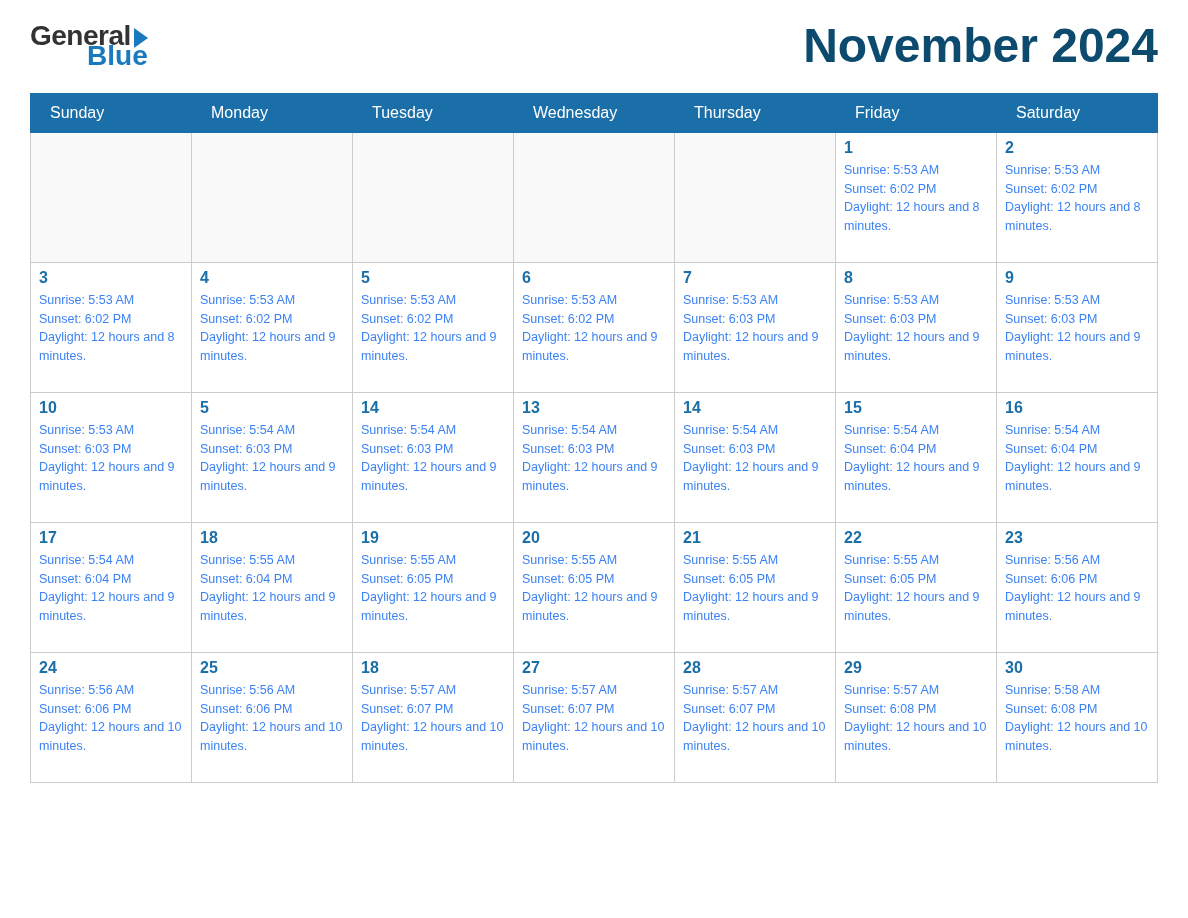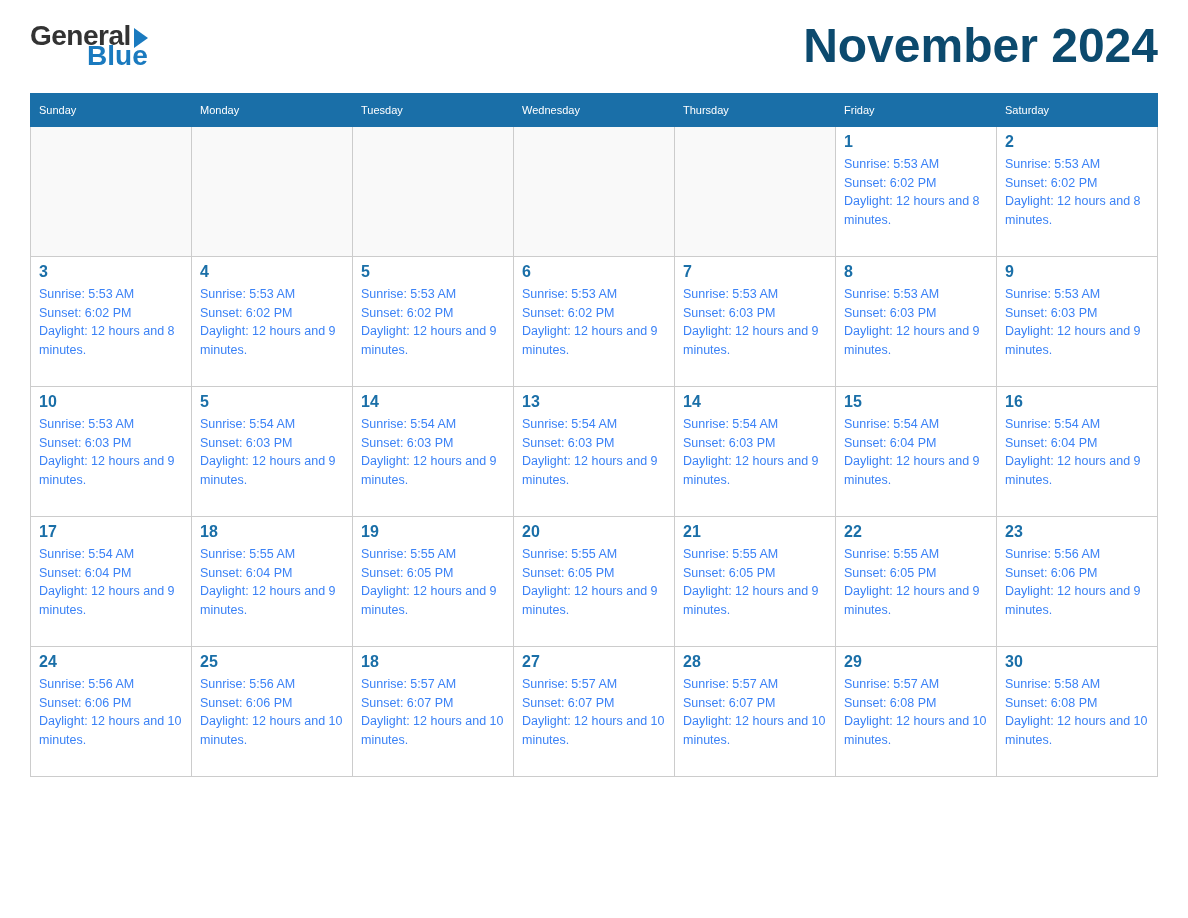--- a/index.html
+++ b/index.html
@@ -62,23 +62,23 @@
       color: #555;
       margin-top: 4px;
     }
     .calendar-table {
       width: 100%;
       border-collapse: collapse;
     }
     .calendar-table thead tr th {
       background-color: #1a6fa8;
       color: #fff;
-      font-size: 11px;
+      font-size: 16px;
       font-weight: normal;
-      padding: 10px 8px;
+      padding: 10px 19px;
       text-align: left;
       border: 1px solid #1a6fa8;
     }
     .calendar-table tbody tr td {
       vertical-align: top;
       border: 1px solid #ccc;
       padding: 6px 8px;
       font-size: 13px;
       min-height: 90px;
       height: 130px;

